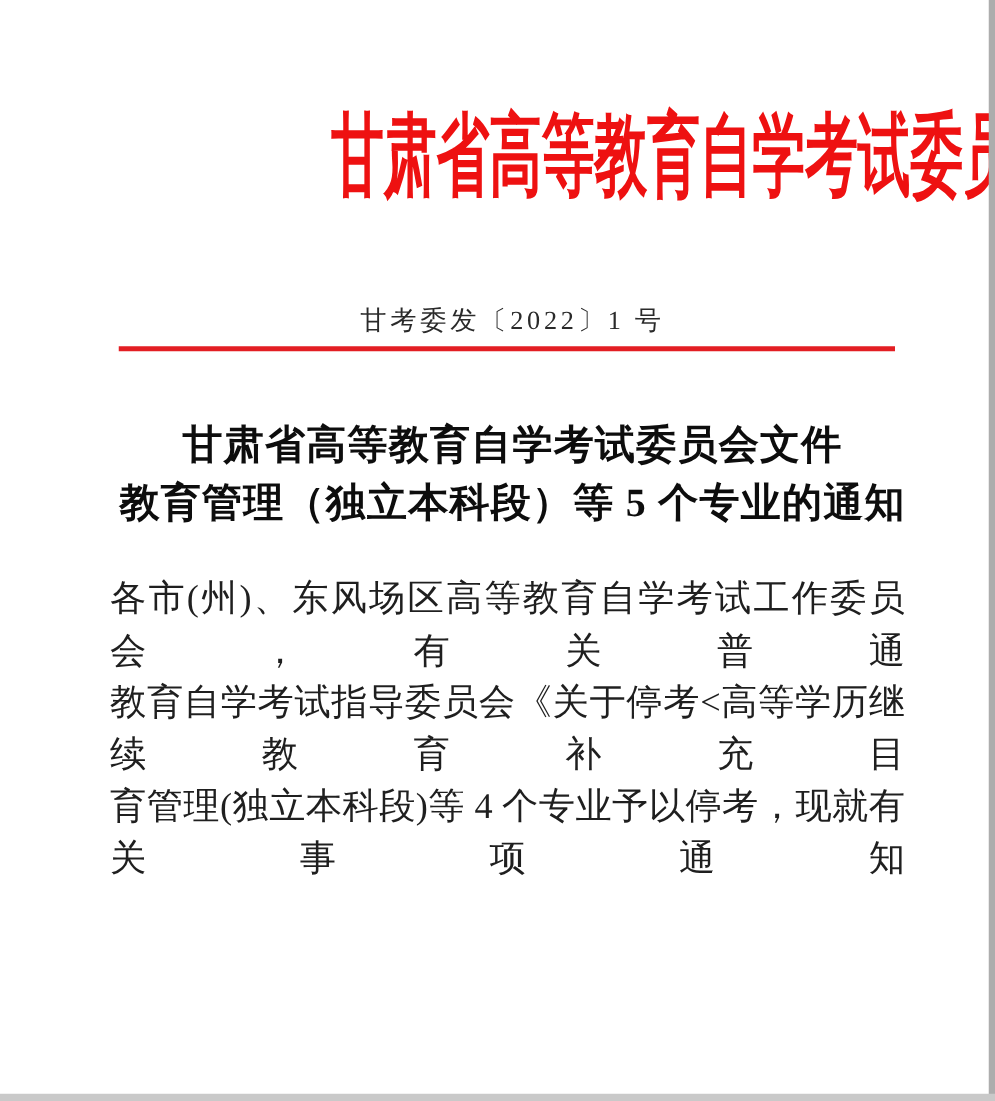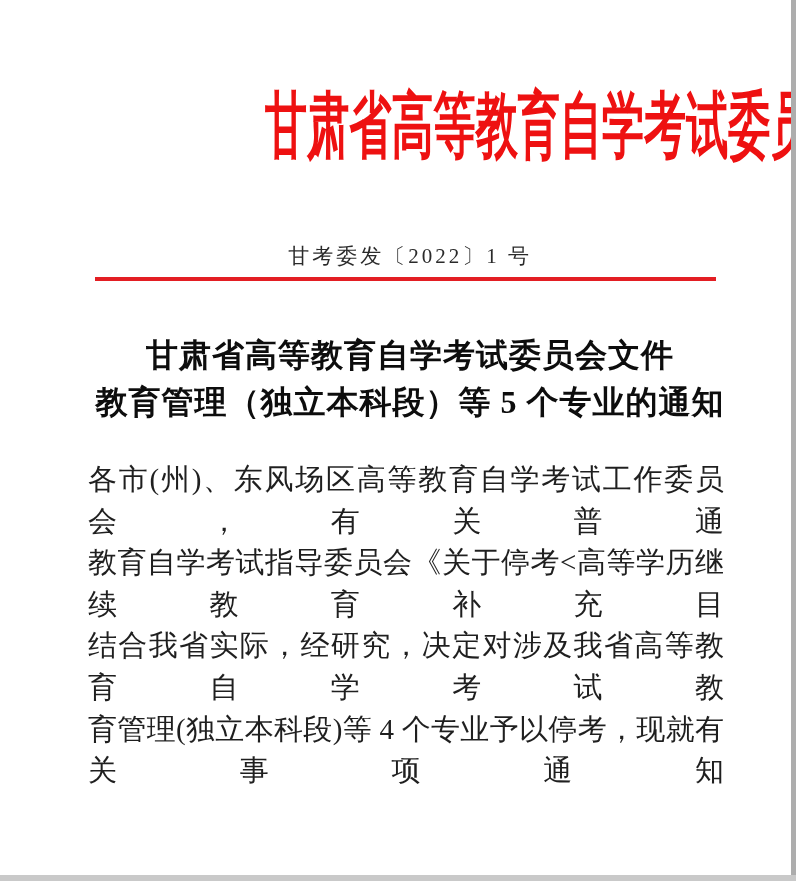--- a/index.html
+++ b/index.html
@@ -114,20 +114,19 @@
   <div class="red-rule"></div>
 
   <div class="doc-title">
     <div>甘肃省高等教育自学考试委员会文件</div>
     <div>教育管理（独立本科段）等 5 个专业的通知</div>
   </div>
 
   <div class="body-text">
     <div class="bline fill">各市(州)、东风场区高等教育自学考试工作委员会，有关普通</div>
     <div class="bline fill">教育自学考试指导委员会《关于停考&lt;高等学历继续教育补充目</div>
-    <div class="bline fill">结合我省实际，经研究，决定对涉及我省高等教育自学考试教</div>
     <div class="bline fill">育管理(独立本科段)等 4 个专业予以停考，现就有关事项通知</div>
   </div>
 
   <div class="edge-right"></div>
   <div class="edge-bottom"></div>
 
 </div>
 
 </body></html>

